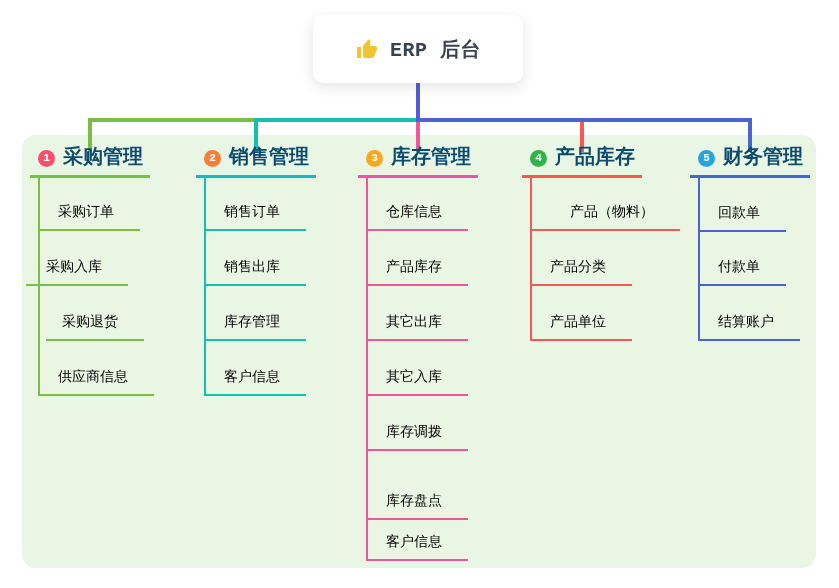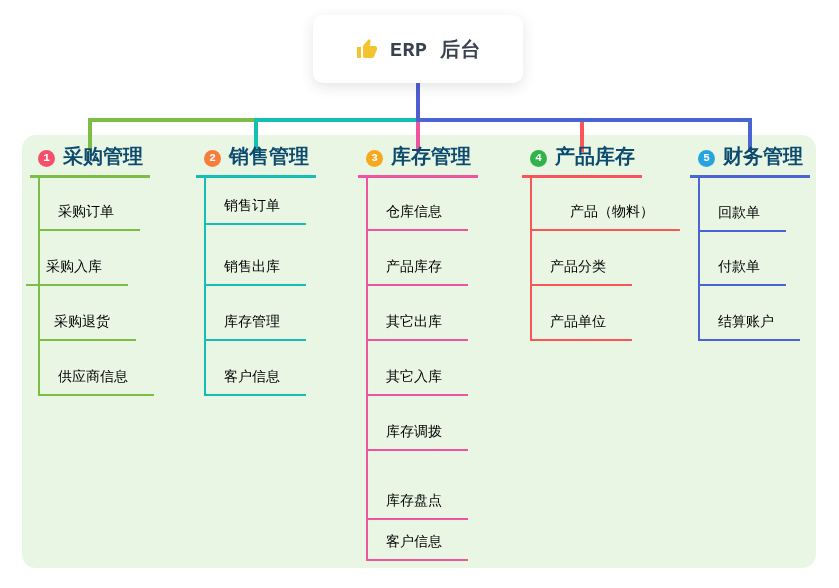--- a/index.html
+++ b/index.html
@@ -64,27 +64,27 @@
       <div class="line" style="left: 748px; top: 118px; width: 4px; height: 34px; background: rgb(74, 100, 211); z-index: 1;"></div>
       <div class="line" style="left: 698px; top: 178px; width: 2px; height: 163px; background: rgb(74, 100, 211); z-index: 1;"></div>
     </div>
   <div id="branches">
       <div class="head" style="left: 30px; top: 148px; border-bottom-color: rgb(124, 189, 69);">
         <span class="badge" style="background: rgb(244, 80, 108);">1</span>
         <span class="head-label">采购管理</span>
       </div>
       <div class="child" style="left: 38px; top: 203px; border-bottom-color: rgb(124, 189, 69);">采购订单</div>
       <div class="child" style="left: 26px; top: 258px; border-bottom-color: rgb(124, 189, 69);">采购入库</div>
-      <div class="child" style="left: 38px; top: 313px; border-bottom-color: rgb(124, 189, 69); padding-left: 16px;">采购退货</div>
+      <div class="child" style="left: 46px; top: 313px; border-bottom-color: rgb(124, 189, 69); padding-left: 16px;">采购退货</div>
       <div class="child" style="left: 38px; top: 368px; border-bottom-color: rgb(124, 189, 69);">供应商信息</div>
       <div class="head" style="left: 196px; top: 148px; border-bottom-color: rgb(19, 191, 177);">
         <span class="badge" style="background: rgb(246, 125, 58);">2</span>
         <span class="head-label">销售管理</span>
       </div>
-      <div class="child" style="left: 204px; top: 197px; border-bottom-color: rgb(19, 191, 177);">销售订单</div>
+      <div class="child" style="left: 204px; top: 203px; border-bottom-color: rgb(19, 191, 177);">销售订单</div>
       <div class="child" style="left: 204px; top: 258px; border-bottom-color: rgb(19, 191, 177);">销售出库</div>
       <div class="child" style="left: 204px; top: 313px; border-bottom-color: rgb(19, 191, 177);">库存管理</div>
       <div class="child" style="left: 204px; top: 368px; border-bottom-color: rgb(19, 191, 177);">客户信息</div>
       <div class="head" style="left: 358px; top: 148px; border-bottom-color: rgb(239, 84, 158);">
         <span class="badge" style="background: rgb(248, 168, 31);">3</span>
         <span class="head-label">库存管理</span>
       </div>
       <div class="child" style="left: 366px; top: 203px; border-bottom-color: rgb(239, 84, 158);">仓库信息</div>
       <div class="child" style="left: 366px; top: 258px; border-bottom-color: rgb(239, 84, 158);">产品库存</div>
       <div class="child" style="left: 366px; top: 313px; border-bottom-color: rgb(239, 84, 158);">其它出库</div>

